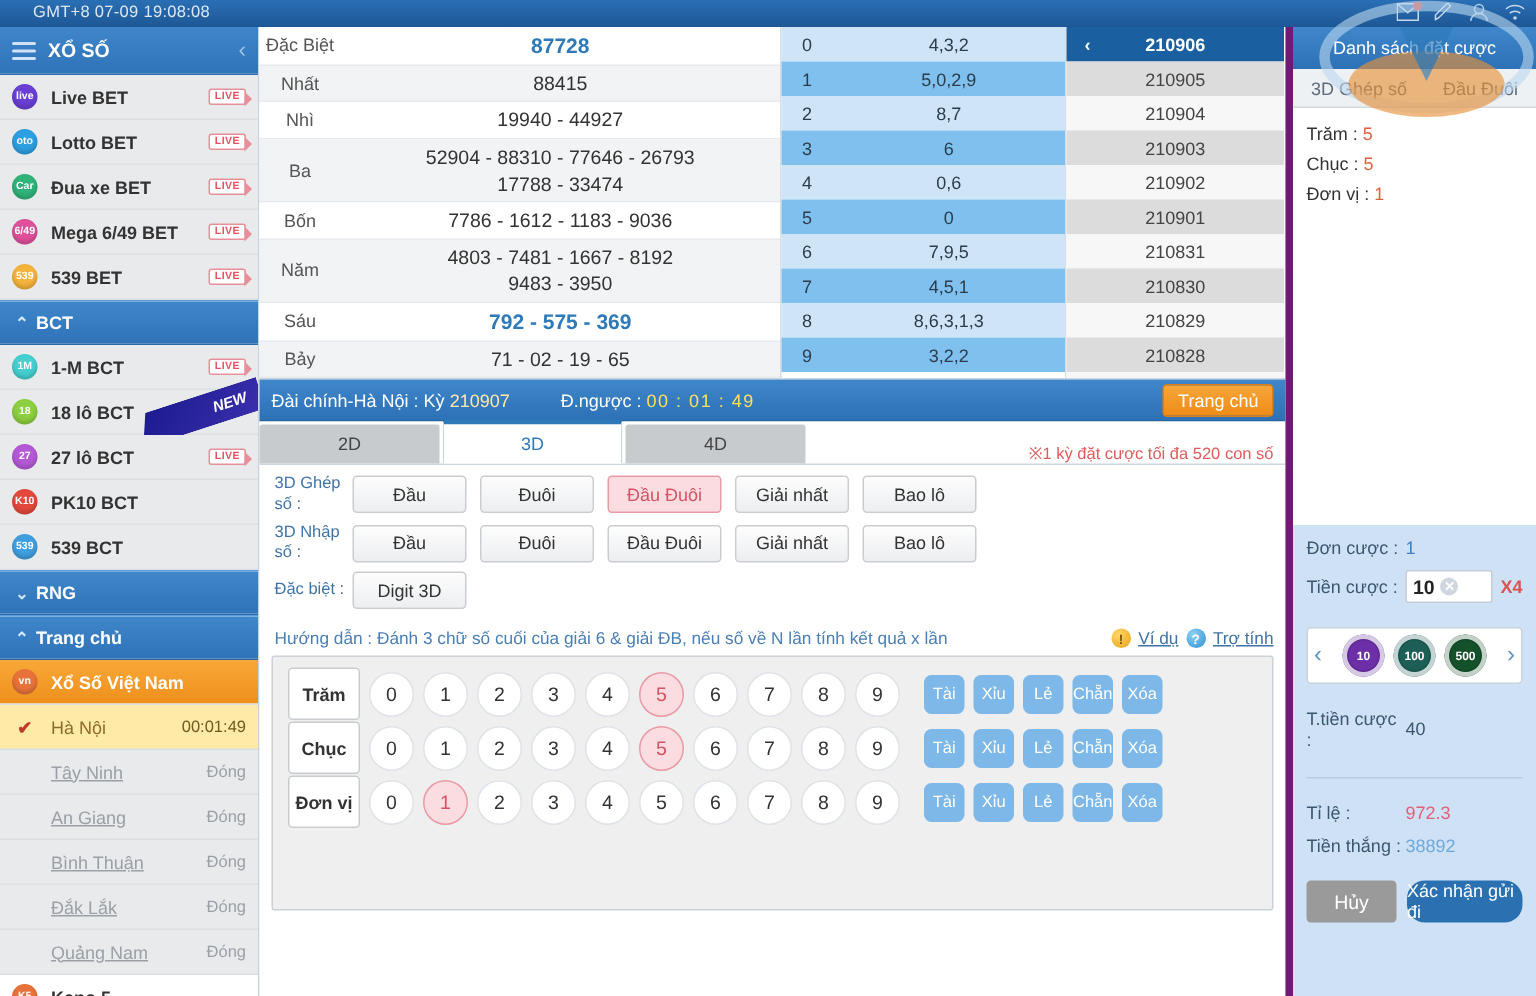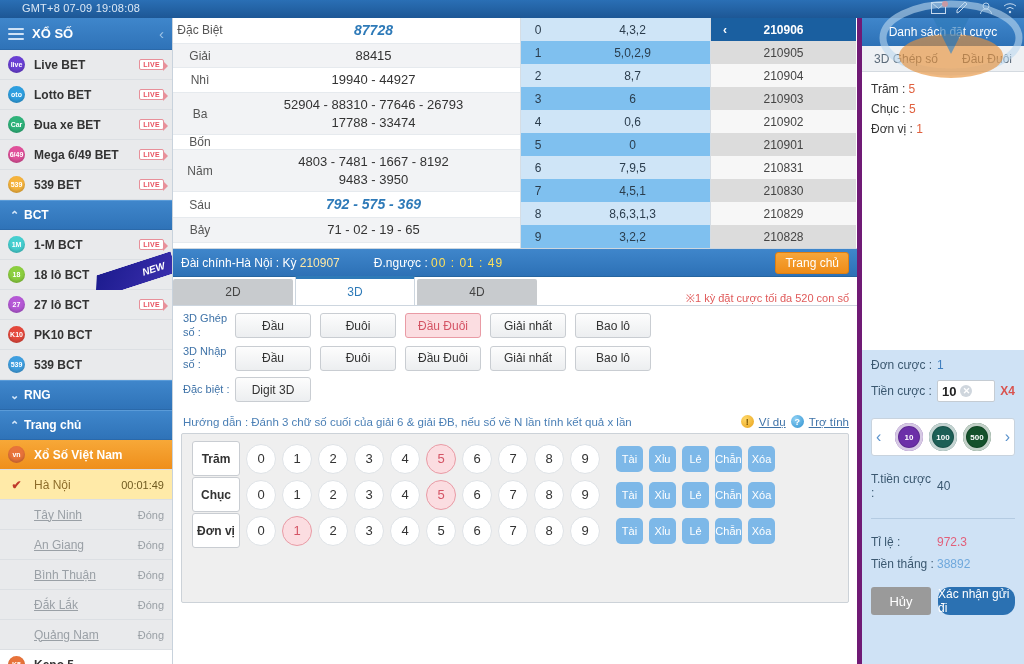--- a/index.html
+++ b/index.html
@@ -78,21 +78,21 @@
   
   #main{ position:absolute; left:173px; top:18px; width:684px; height:646px; background:#fff; }
   
   .res-wrap{ display:flex; border-bottom:1px solid #cdd6df; }
   .res-table{ width:348px; border-right:1px solid #d6dde4; }
   .res-row{ display:flex; align-items:center; border-bottom:1px solid #e6eaee; }
   .res-row:nth-child(odd){ background:#fff; }
   .res-row:nth-child(even){ background:#f2f3f5; }
   .res-lbl{ width:54px; text-align:center; font-size:12px; color:#555; flex:none; }
   .res-val{ flex:1; text-align:center; font-size:13px; color:#333; line-height:1.35; padding:3px 4px; }
-  .res-val.hl{ color:#2e7ab8; font-weight:bold; font-size:14px;font-style:italic; }
+  .res-val.hl{ color:#2e7ab8; font-weight:bold; font-size:14px; }
   
   .loto{ width:190px; border-right:1px solid #d6dde4; }
   .loto-row{ display:flex; height:23px; align-items:center; font-size:12px; }
   .loto-row:nth-child(odd){ background:#cfe5f7; }
   .loto-row:nth-child(even){ background:#7fc0ef; }
   .loto-k{ width:34px; text-align:center; flex:none; color:#2b3d4d;}
   .loto-v{ flex:1; text-align:center; color:#2b3d4d;}
   
   .hist{ width:145px; background:#f7f7f7; }
   .hist-row{ height:23px; display:flex; align-items:center; justify-content:center; font-size:12px; color:#444; position:relative;}
@@ -347,33 +347,34 @@
 
 <div id="main">
 
   <div class="res-wrap">
     <div class="res-table" id="res-table">
         <div class="res-row">
           <div class="res-lbl">Đặc Biệt</div>
           <div class="res-val hl">87728</div>
         </div>
         <div class="res-row">
-          <div class="res-lbl">Giải</div>
+          <div class="res-lbl">Nhất</div>
           <div class="res-val">88415</div>
         </div>
         <div class="res-row">
           <div class="res-lbl">Nhì</div>
           <div class="res-val">19940 - 44927</div>
         </div>
         <div class="res-row">
           <div class="res-lbl">Ba</div>
           <div class="res-val">52904 - 88310 - 77646 - 26793<br>17788 - 33474</div>
         </div>
         <div class="res-row">
           <div class="res-lbl">Bốn</div>
+          <div class="res-val">7786 - 1612 - 1183 - 9036</div>
         </div>
         <div class="res-row">
           <div class="res-lbl">Năm</div>
           <div class="res-val">4803 - 7481 - 1667 - 8192<br>9483 - 3950</div>
         </div>
         <div class="res-row">
           <div class="res-lbl">Sáu</div>
           <div class="res-val hl">792 - 575 - 369</div>
         </div>
         <div class="res-row">

